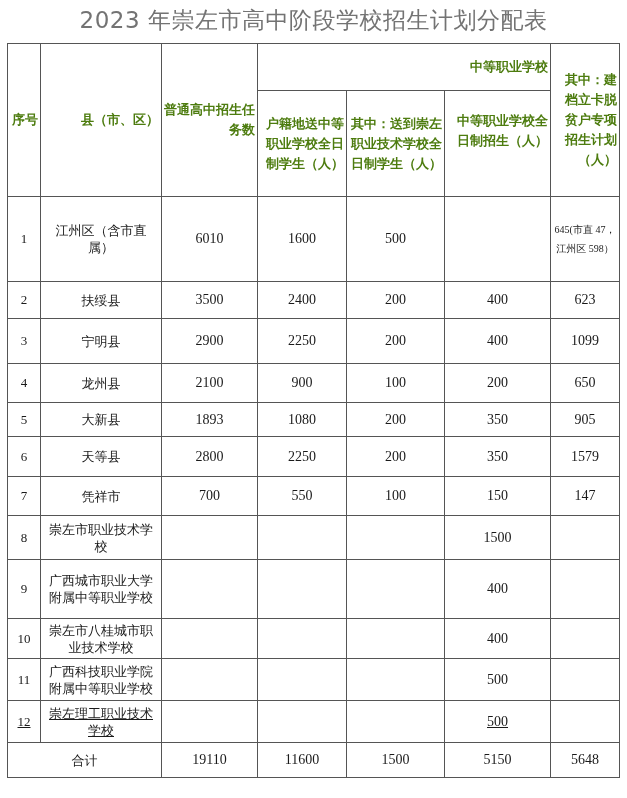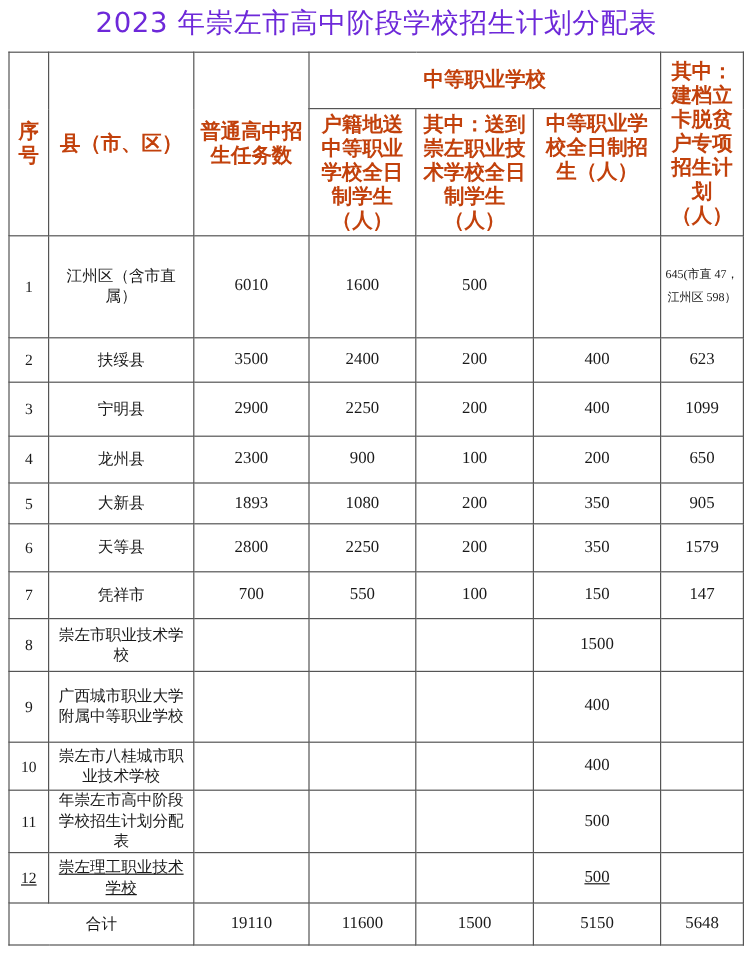--- a/index.html
+++ b/index.html
@@ -1,27 +1,27 @@
 <!DOCTYPE html>
 <html><head>
 <meta charset="utf-8">
 <style>
   html, body { margin: 0; padding: 0; background: #ffffff; }
   body { width: 627px; height: 798px; position: relative; overflow: hidden;
          font-family: "DejaVu Serif", "Liberation Serif", serif; color: #1a1a1a; }
   .title { position: absolute; left: 0; top: 4px; width: 627px; text-align: center;
            font-family: "DejaVu Sans", "Liberation Sans", sans-serif;
-           font-size: 23px; letter-spacing: 0.5px; color: #6d28d9; line-height: 32px; }
+           font-size: 23px; letter-spacing: 0.5px; color: #737373; line-height: 32px; }
   table { position: absolute; left: 7px; top: 43px; border-collapse: collapse;
           table-layout: fixed; width: 612px; }
   td, th { border: 1px solid #555; text-align: center; vertical-align: middle;
            padding: 0 2px; font-weight: normal; font-size: 13px; line-height: 18px; }
   th { font-family: "DejaVu Sans", "Liberation Sans", sans-serif; font-weight: bold;
-       font-size: 17px; line-height: 20px; color: #c2410c; }
-  th.sub { vertical-align: top; padding-top: 2px; }
+       font-size: 13px; line-height: 20px; color: #4d7c0f; text-align: right; }
+  th.sub { vertical-align: top; padding-top: 20px; }
   td.name { font-size: 13px; line-height: 17px; }
   td.num { font-family: "Liberation Serif", "DejaVu Serif", serif; font-size: 14px; }
   td.seq { font-family: "Liberation Serif", "DejaVu Serif", serif; font-size: 13px; }
   td.note { font-family: "Liberation Serif", "DejaVu Serif", serif; font-size: 10px; line-height: 19px; }
 </style>
 </head>
 <body>
 
 <div class="title">2023 年崇左市高中阶段学校招生计划分配表</div>
 
@@ -73,21 +73,21 @@
         <td class="name">宁明县</td>
         <td class="num">2900</td>
         <td class="num">2250</td>
         <td class="num">200</td>
         <td class="num">400</td>
         <td class="num">1099</td>
       </tr>
       <tr style="height: 39px;">
         <td class="seq">4</td>
         <td class="name">龙州县</td>
-        <td class="num">2300</td>
+        <td class="num">2100</td>
         <td class="num">900</td>
         <td class="num">100</td>
         <td class="num">200</td>
         <td class="num">650</td>
       </tr>
       <tr style="height: 34px;">
         <td class="seq">5</td>
         <td class="name">大新县</td>
         <td class="num">1893</td>
         <td class="num">1080</td>
@@ -135,21 +135,21 @@
         <td class="seq">10</td>
         <td class="name">崇左市八桂城市职业技术学校</td>
         <td class="num"></td>
         <td class="num"></td>
         <td class="num"></td>
         <td class="num">400</td>
         <td class="num"></td>
       </tr>
       <tr style="height: 42px;">
         <td class="seq">11</td>
-        <td class="name">年崇左市高中阶段学校招生计划分配表</td>
+        <td class="name">广西科技职业学院附属中等职业学校</td>
         <td class="num"></td>
         <td class="num"></td>
         <td class="num"></td>
         <td class="num">500</td>
         <td class="num"></td>
       </tr>
       <tr style="height: 42px; text-decoration: underline;">
         <td class="seq">12</td>
         <td class="name">崇左理工职业技术学校</td>
         <td class="num"></td>

